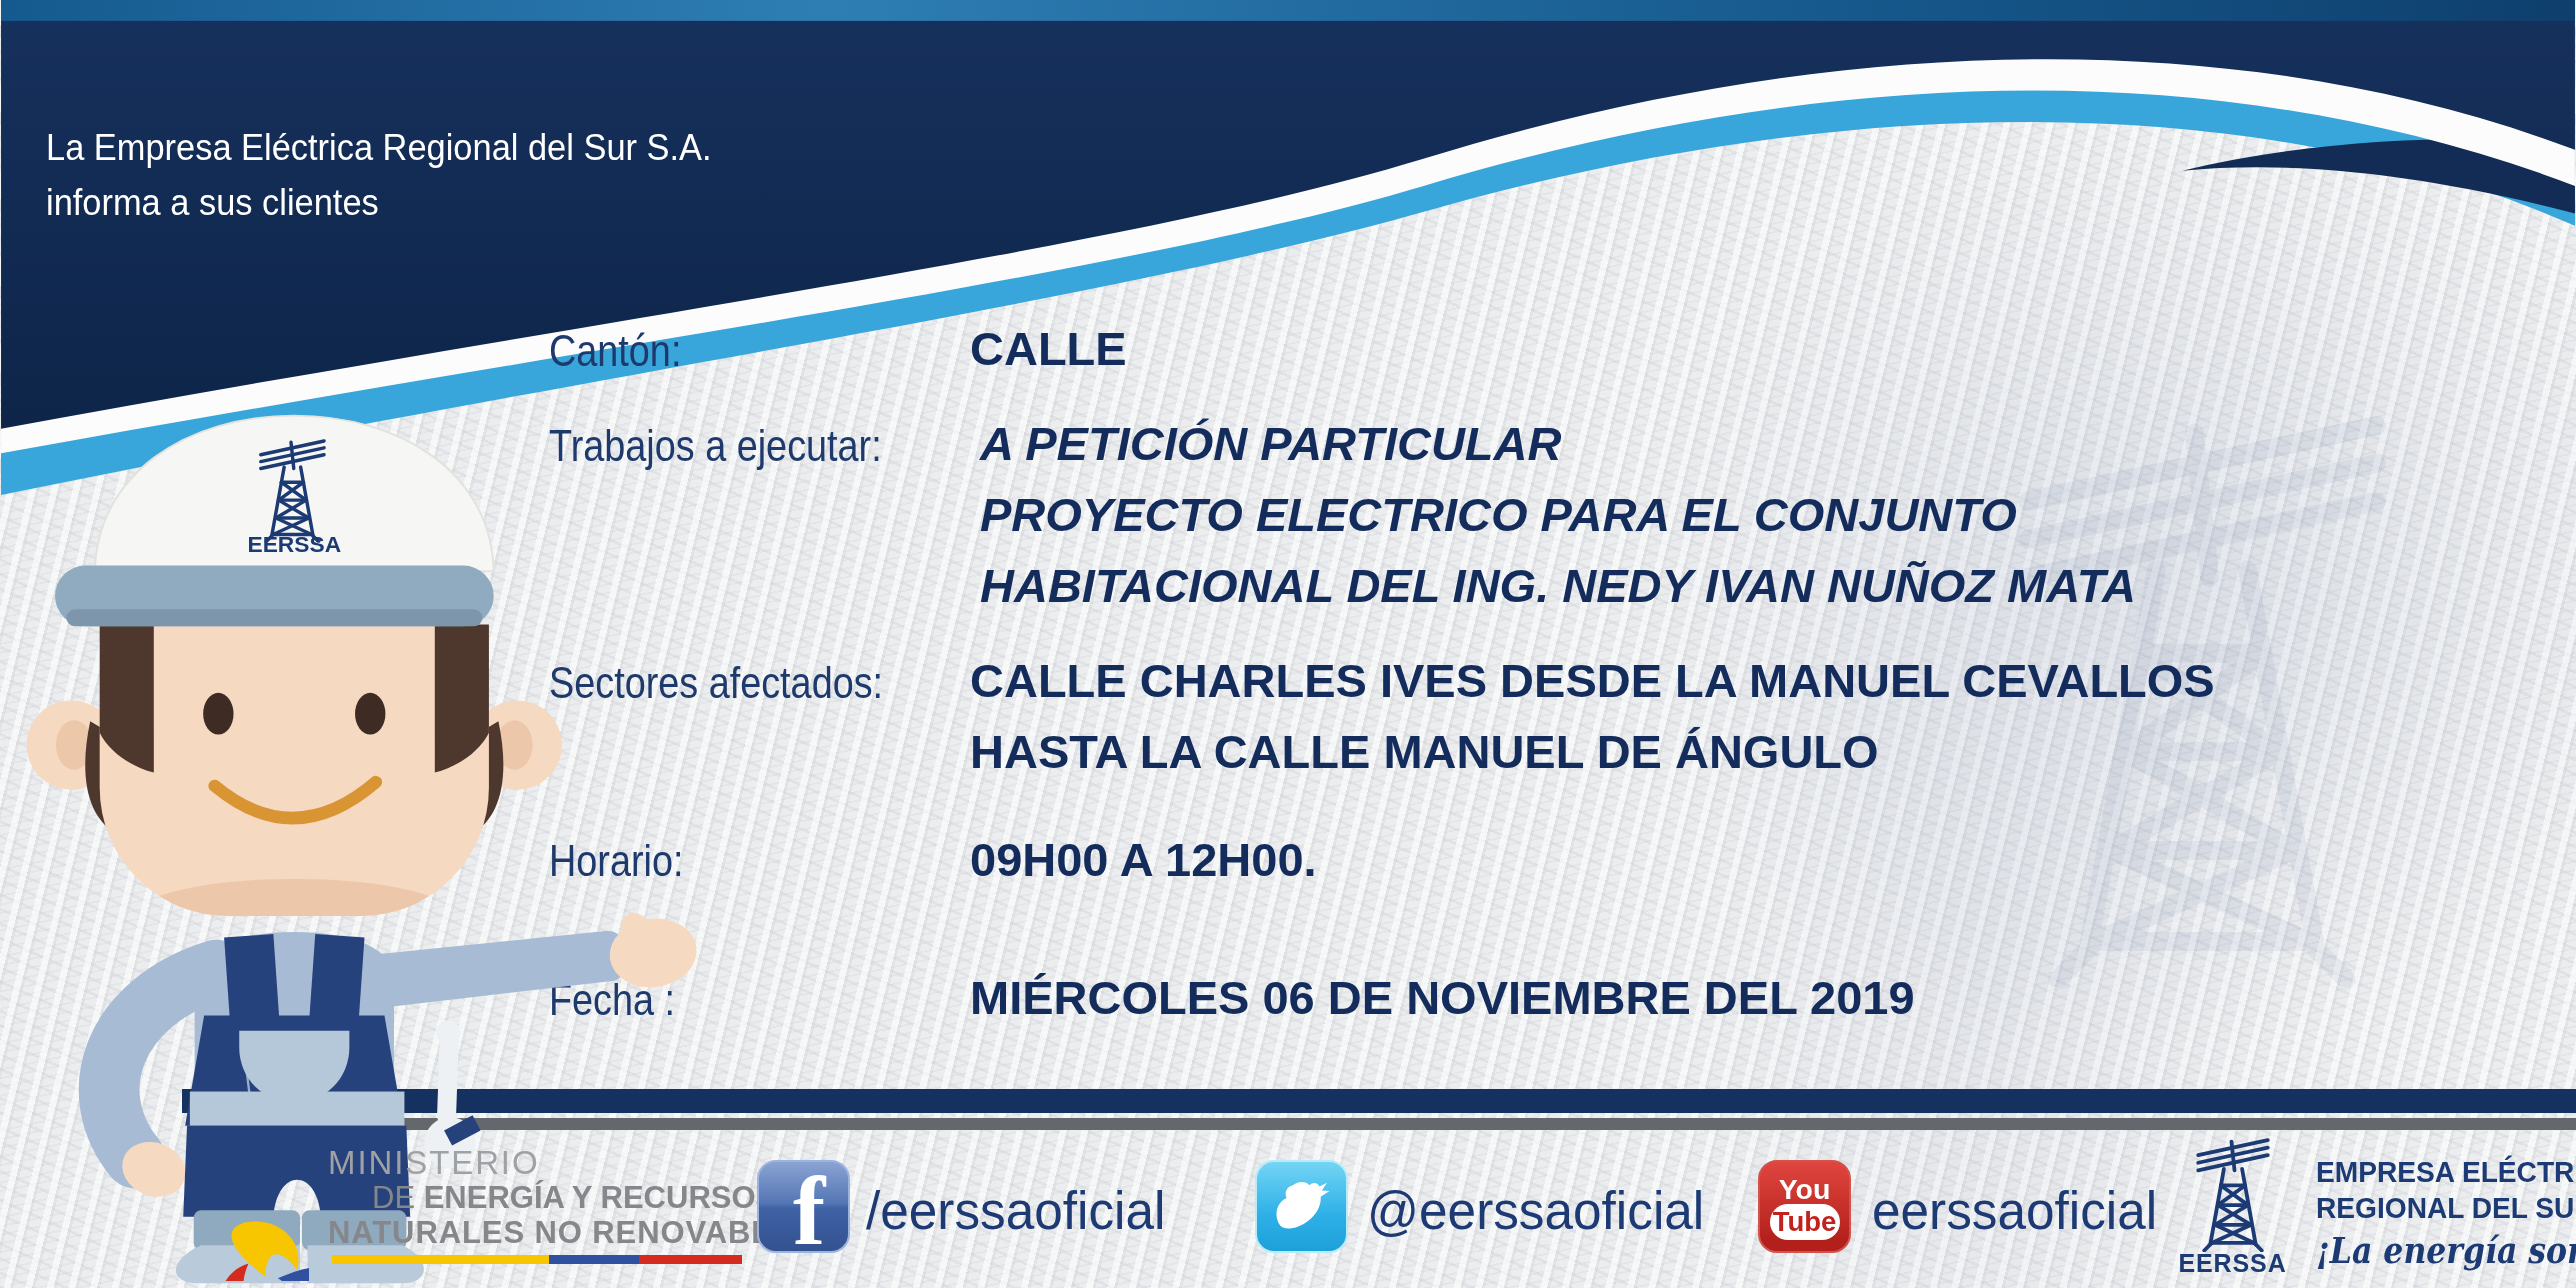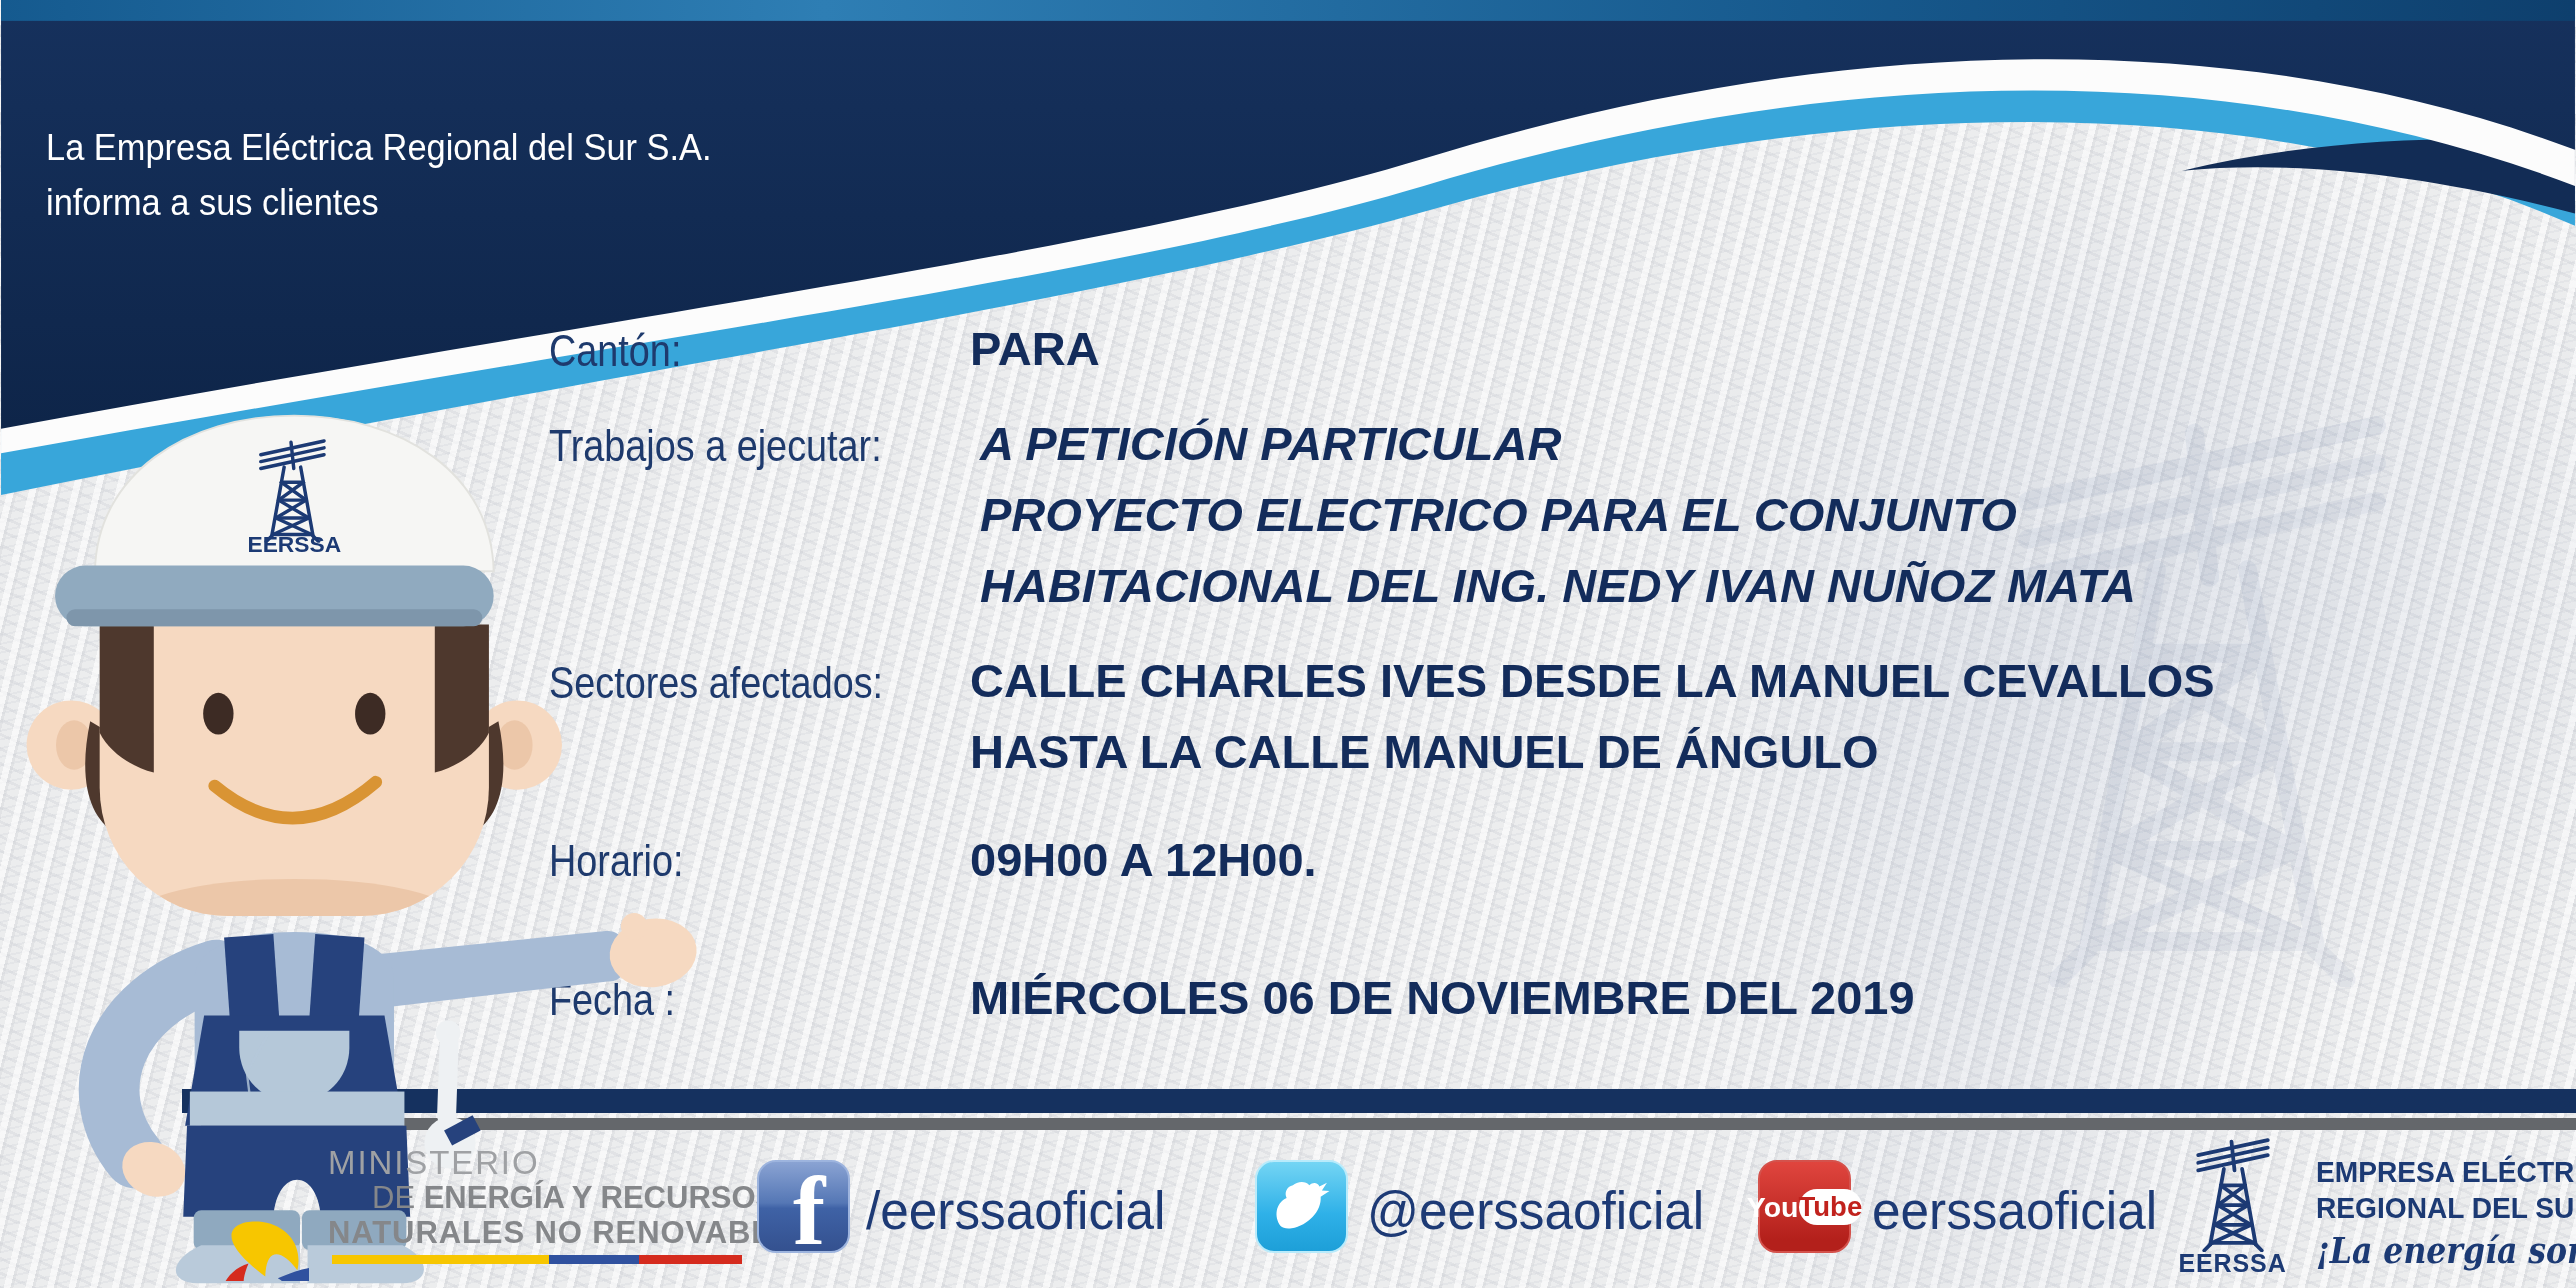--- a/index.html
+++ b/index.html
@@ -50,21 +50,21 @@
   .social-handle{color:#1d3a75; font-size:54px; white-space:nowrap; transform:scaleX(.95); transform-origin:left top;}
   .icon-box{width:93px; height:93px; border-radius:19px; box-sizing:border-box;}
   .fb{left:757px; top:1160px; border:2.8px solid #9db4de;
       background:linear-gradient(#8aa3d3, #5577b5 46%, #3f62a6 52%, #34518f);
       overflow:hidden;}
   .fb .f{position:absolute; left:34px; top:-5.7px; color:#fff; font-size:97px; font-weight:bold; font-family:"Liberation Serif",serif;}
   .tw{left:1255px; top:1160px; border:2.8px solid #b9ebfb;
       background:linear-gradient(#74d5f4, #2fb1e8 58%, #1d9fd8);}
   .yt{left:1758px; top:1160px; border:2.8px solid #d4524c;
       background:linear-gradient(#e0453e, #b3201b 88%);
-      display:flex; flex-direction:row; align-items:center; justify-content:center;}
+      display:flex; flex-direction:column; align-items:center; justify-content:center;}
   .yt .you{color:#fff; font-size:28.5px; font-weight:bold; line-height:30px;}
   .yt .tube-box{background:#fff; border-radius:18px; width:70px; height:36px; display:flex; align-items:center; justify-content:center;}
   .yt .tube-box span{color:#c1221d; font-size:27.5px; font-weight:bold;}
   .company-name{left:2316px; top:1154px; color:#1c3a74; font-size:29px; font-weight:bold; line-height:36px; white-space:nowrap; transform:scaleX(.97); transform-origin:left top;}
   .company-slogan{left:2316px; top:1230px; color:#1c3a74; font-size:35px; font-style:italic; font-weight:bold;
       font-family:"DejaVu Serif", serif; white-space:nowrap; transform:scaleX(.9); transform-origin:left top;}
   .eerssa-label{left:2170px; top:1249px; width:125px; text-align:center; color:#1c3a74; font-size:25px; font-weight:bold; letter-spacing:0.9px;}
   .hat-logo-label{font:bold 24px "Liberation Sans",sans-serif;}
 </style>
 </head>
@@ -141,21 +141,21 @@
     <rect x="0" y="0" width="2714" height="22" fill="url(#stripGrad)"></rect>
   </svg>
 
   <div class="abs subtitle">
     <div>La Empresa Eléctrica Regional del Sur S.A.</div>
     <div>informa a sus clientes</div>
   </div>
 
   <div class="abs row-label" style="left:549px; top:325px;">Cantón:</div>
   <div class="abs row-value" style="left:970px; top:313px;">
-    <span>PARA</span>
+    <span>CALLE</span>
   </div>
 
   <div class="abs row-label" style="left:549px; top:420px;">Trabajos a ejecutar:</div>
   <div class="abs row-value" style="left:980px; top:408px;font-style:italic;">
     <span>A PETICIÓN PARTICULAR</span>
     <span>PROYECTO ELECTRICO PARA EL CONJUNTO</span>
     <span>HABITACIONAL DEL ING. NEDY IVAN NUÑOZ MATA</span>
   </div>
 
   <div class="abs row-label" style="left:549px; top:657px;">Sectores afectados:</div>

